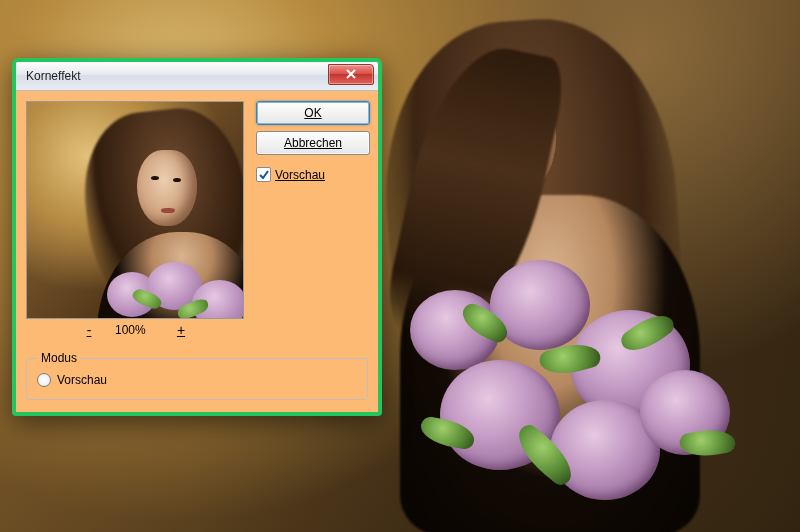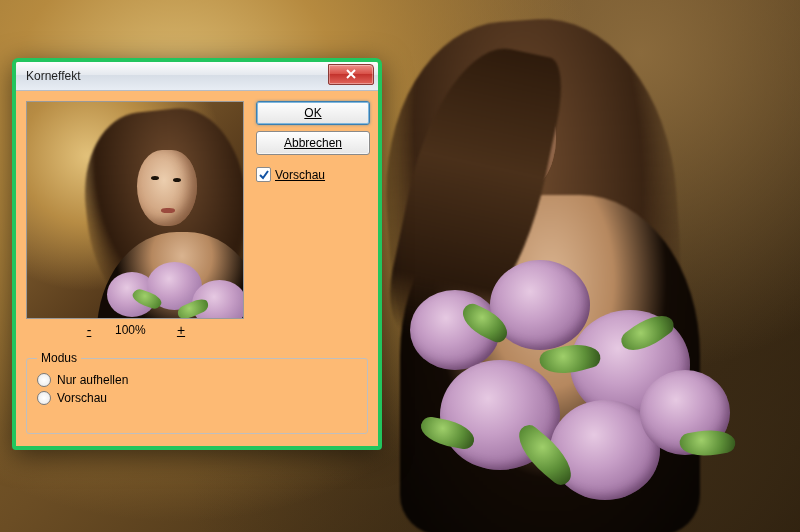--- a/index.html
+++ b/index.html
@@ -198,21 +198,21 @@
   }
   .chk-row{display:flex;align-items:center;gap:4px;margin-top:6px;}
   .chk{
     width:13px;height:13px;border:1px solid #8a8a8a;background:#fff;
     display:flex;align-items:center;justify-content:center;border-radius:2px;
   }
   .chk svg{width:10px;height:10px;}
   .chk svg polyline{fill:none;stroke:#1353a3;stroke-width:2;}
 
   fieldset.modus{
-    margin:14px 0 0 0; padding:6px 10px 26px 10px;
+    margin:14px 0 0 0; padding:6px 10px 10px 10px;
     border:1px solid #bfbfbf; border-radius:3px;
   }
   fieldset.modus legend{padding:0 4px; font-size:12px;}
   .radio-row{display:flex;align-items:center;gap:6px;height:18px;}
   .radio{
     width:12px;height:12px;border:1px solid #7a7a7a;border-radius:50%;
     background:radial-gradient(#fff,#e8e8e8);
     display:flex;align-items:center;justify-content:center;
   }
   .radio.checked::after{
@@ -297,21 +297,17 @@
           </span>
           <span>Vorschau</span>
         </label>
       </div>
     </div>
 
     <fieldset class="modus">
       <legend>Modus</legend>
       <label class="radio-row">
         <span class="radio"></span>
-        <span>Nur aufhellen</span>
-      </label>
-      <label class="radio-row">
-        <span class="radio"></span>
         <span>Vorschau</span>
       </label>
     </fieldset>
   </div>
 </div>
 
 </body></html>

